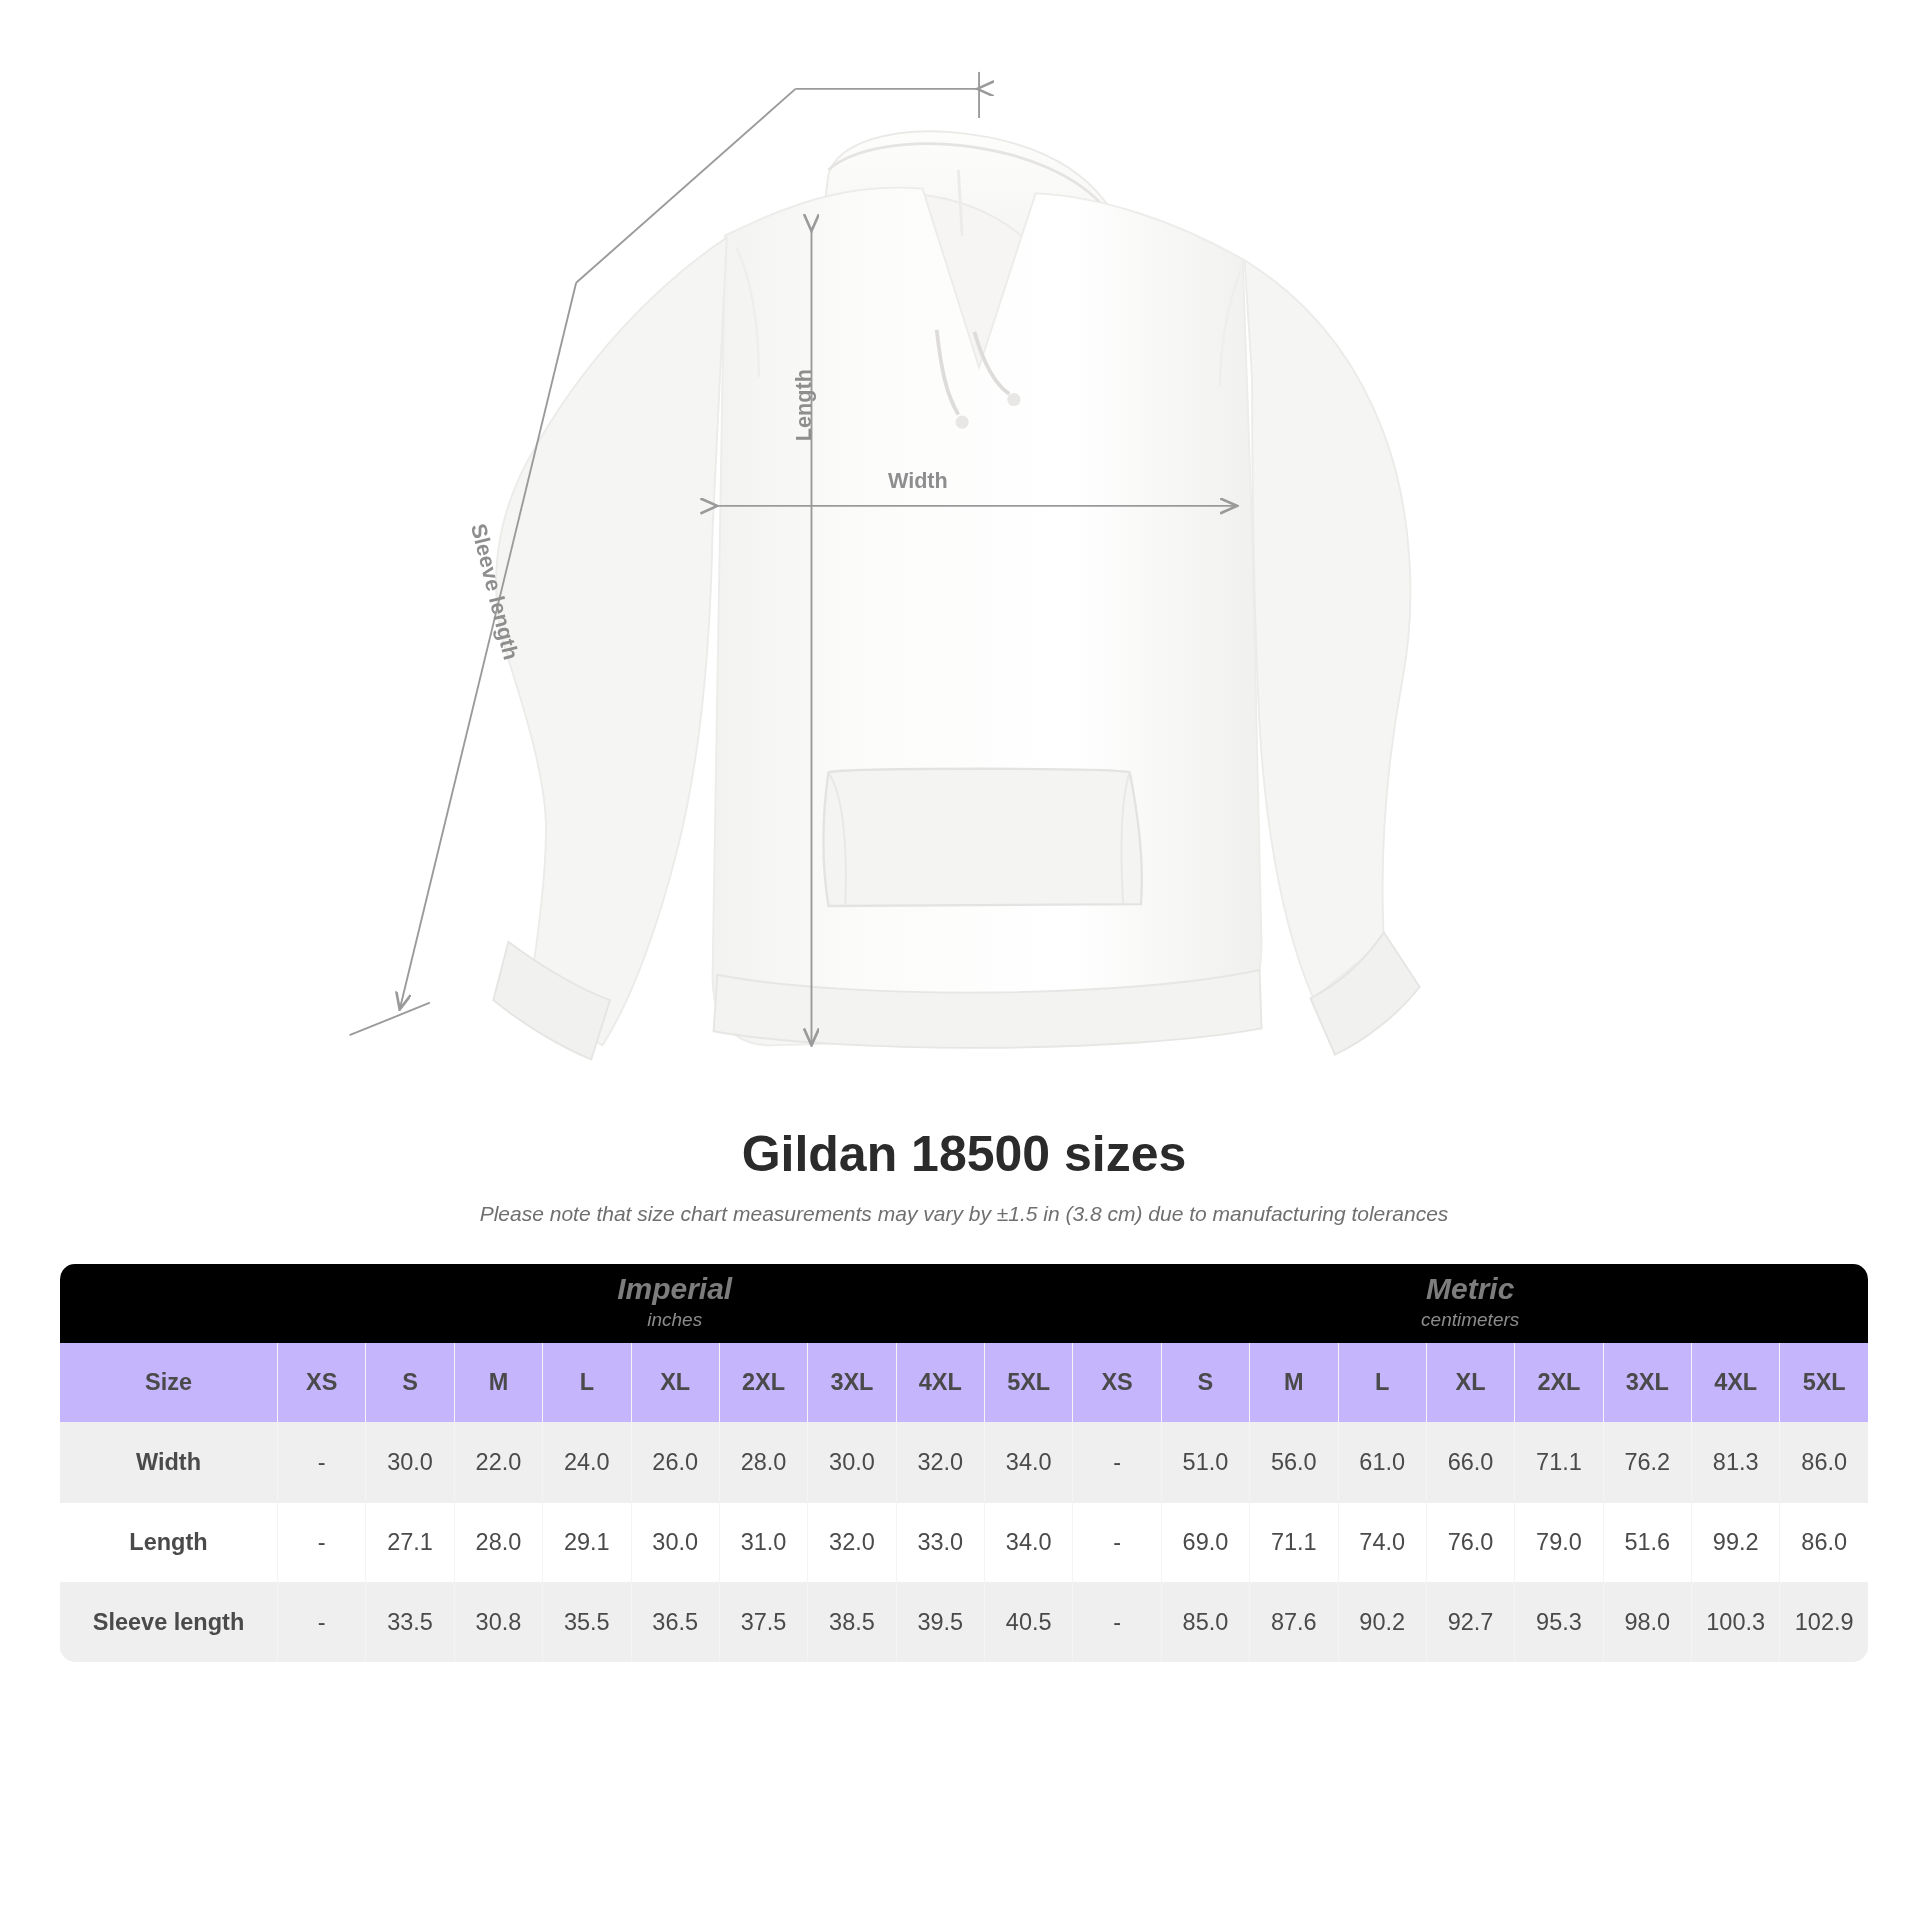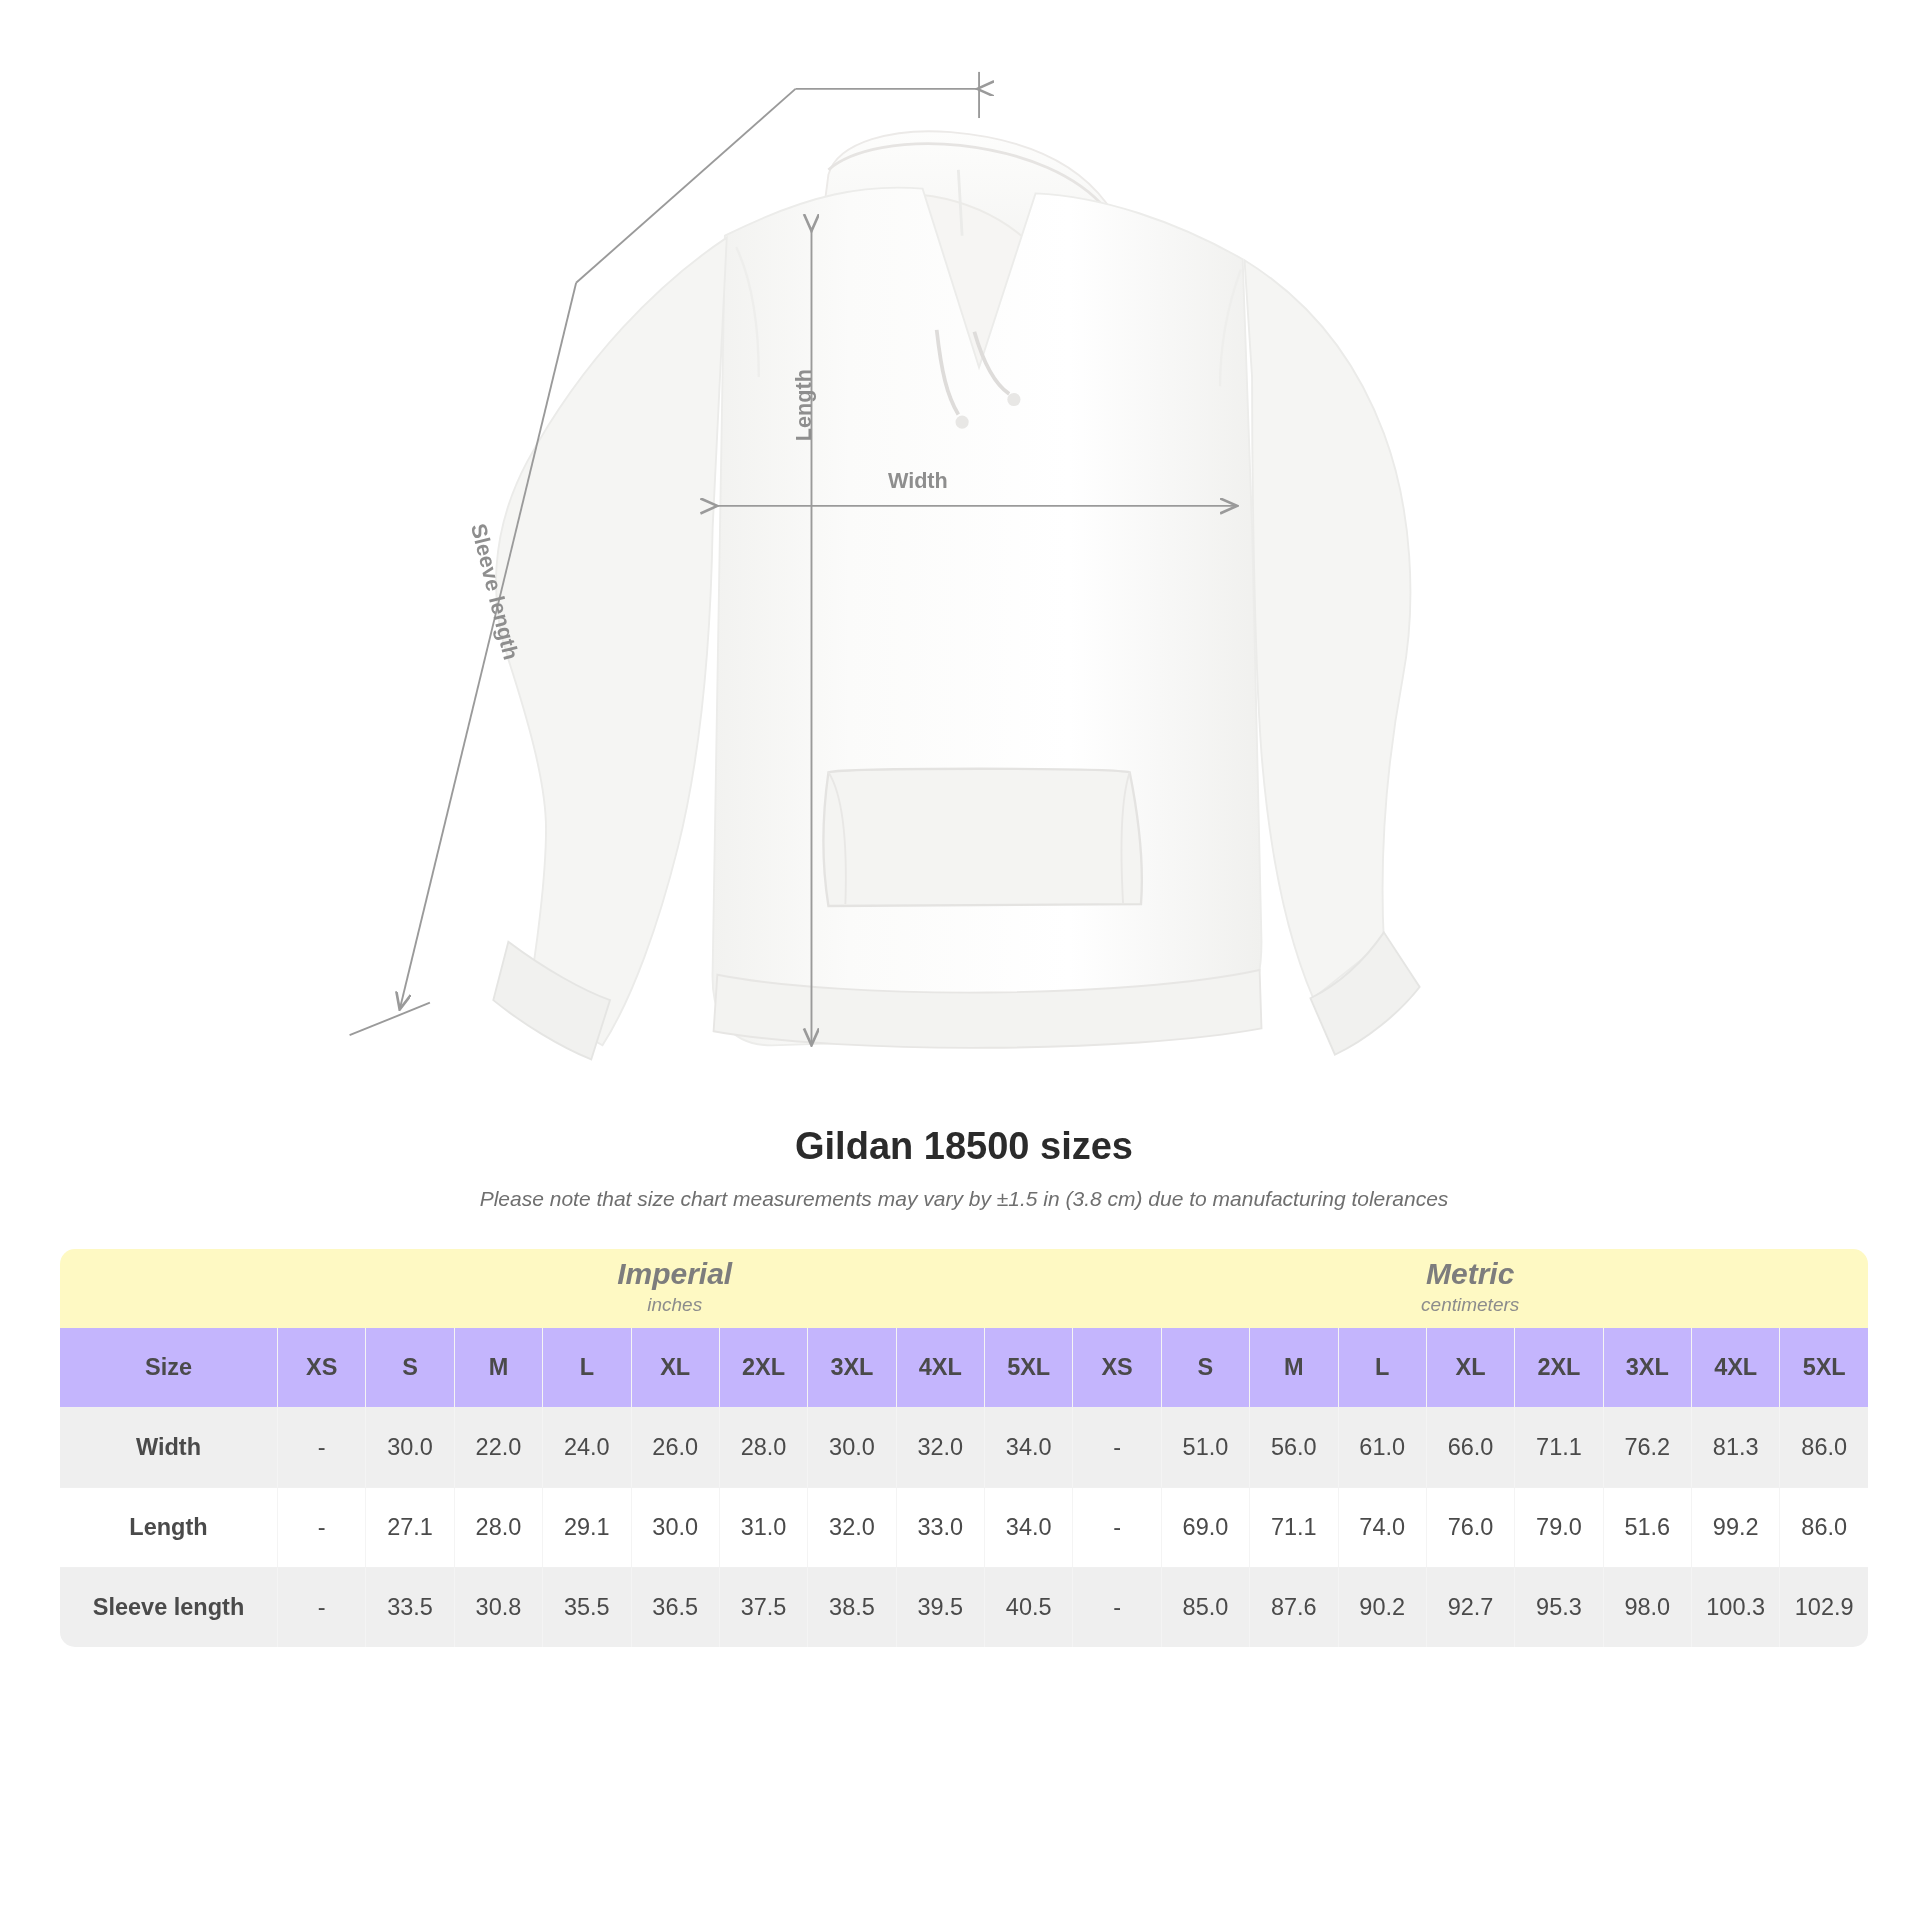--- a/index.html
+++ b/index.html
@@ -30,21 +30,21 @@
   .illustration svg {
     display: block;
   }
 
   
   .title-block {
     text-align: center;
     margin-top: 3.8px;
   }
   .chart-title {
-    font-size: 38px;
+    font-size: 50px;
     font-weight: bold;
     color: #2b2b2b;
     letter-spacing: 0px;
     margin: 0;
     padding: 0;
   }
   .chart-note {
     font-size: 21px;
     font-style: italic;
     color: #6f6f6f;
@@ -66,21 +66,21 @@
   table.size-table td {
     text-align: center;
     vertical-align: middle;
     font-size: 23.5px;
     color: #4a4a4a;
     padding: 0;
     height: 79px;
   }
   
   .unit-row td {
-    background: #fef9c3;
+    background: #000000;
     height: 132px;
   }
   .unit-row td.corner-left {
     border-top-left-radius: 15px;
   }
   .unit-row td.corner-right {
     border-top-right-radius: 15px;
   }
   .unit-name {
     font-size: 30px;

